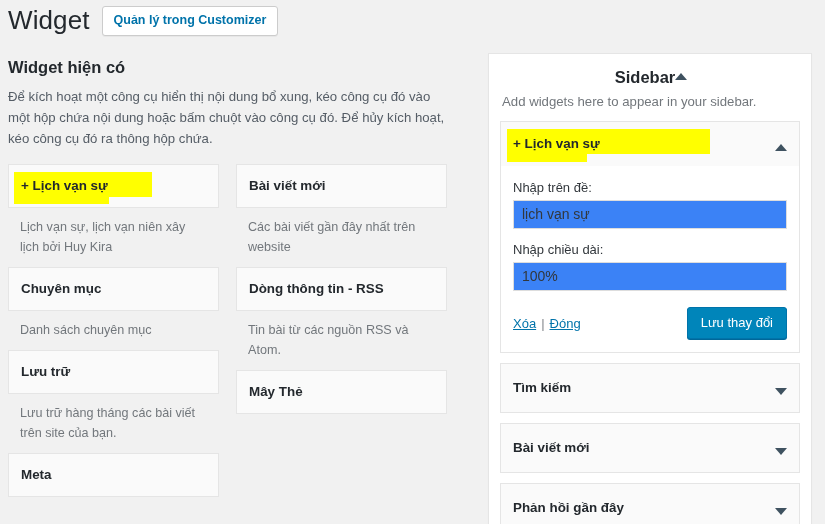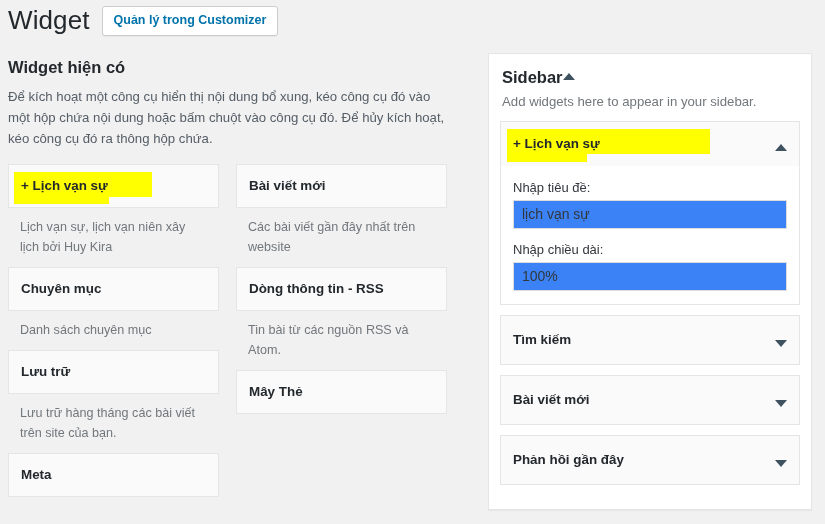--- a/index.html
+++ b/index.html
@@ -110,21 +110,21 @@
   
   .sidebar-panel {
     position: absolute; left: 488px; top: 53px;
     width: 324px;
     background: #fff;
     border: 1px solid #e5e5e5;
     box-shadow: 0 1px 1px rgba(0,0,0,.04);
     padding: 12px 11px 14px;
   }
   .sidebar-head {
-    display: flex; align-items: flex-start; justify-content: flex-start;
+    display: flex; align-items: flex-start; justify-content: center;
   }
   .sidebar-name {
     font-size: 16.5px; font-weight: bold; color: #23282d;
     margin: 2px 0 0 2px;
   }
   .sidebar-desc {
     font-size: 13.2px; color: #72777c;
     margin: 7px 0 12px 2px;
   }
 
@@ -254,25 +254,31 @@
       <div class="caret up"></div>
     </div>
     <div class="sidebar-desc">Add widgets here to appear in your sidebar.</div>
 
     <div class="sb-widget">
       <div class="sb-widget-head">
         <div class="sb-widget-title"><span class="hl hl-side"><span>+ Lịch vạn sự</span></span></div>
         <div class="caret up"></div>
       </div>
       <div class="sb-widget-body">
-        <label class="field-label">Nhập tiêu đề:</label>
+        <label class="field-label">Nhập trên đề:</label>
         <input class="field-input" type="text" value="lịch vạn sự" style="">
         <label class="field-label">Nhập chiều dài:</label>
         <input class="field-input" type="text" value="100%" style="">
 
+        <div class="widget-actions">
+          <div class="action-links">
+            <a>Xóa</a><span class="action-sep">|</span><a>Đóng</a>
+          </div>
+          <button class="save-btn">Lưu thay đổi</button>
+        </div>
       </div>
     </div>
 
     <div id="collapsed-list">
         <div class="sb-widget collapsed">
           <div class="sb-widget-head">
             <div class="sb-widget-title">Tìm kiếm</div>
             <div class="caret down"></div>
           </div>
         </div>

